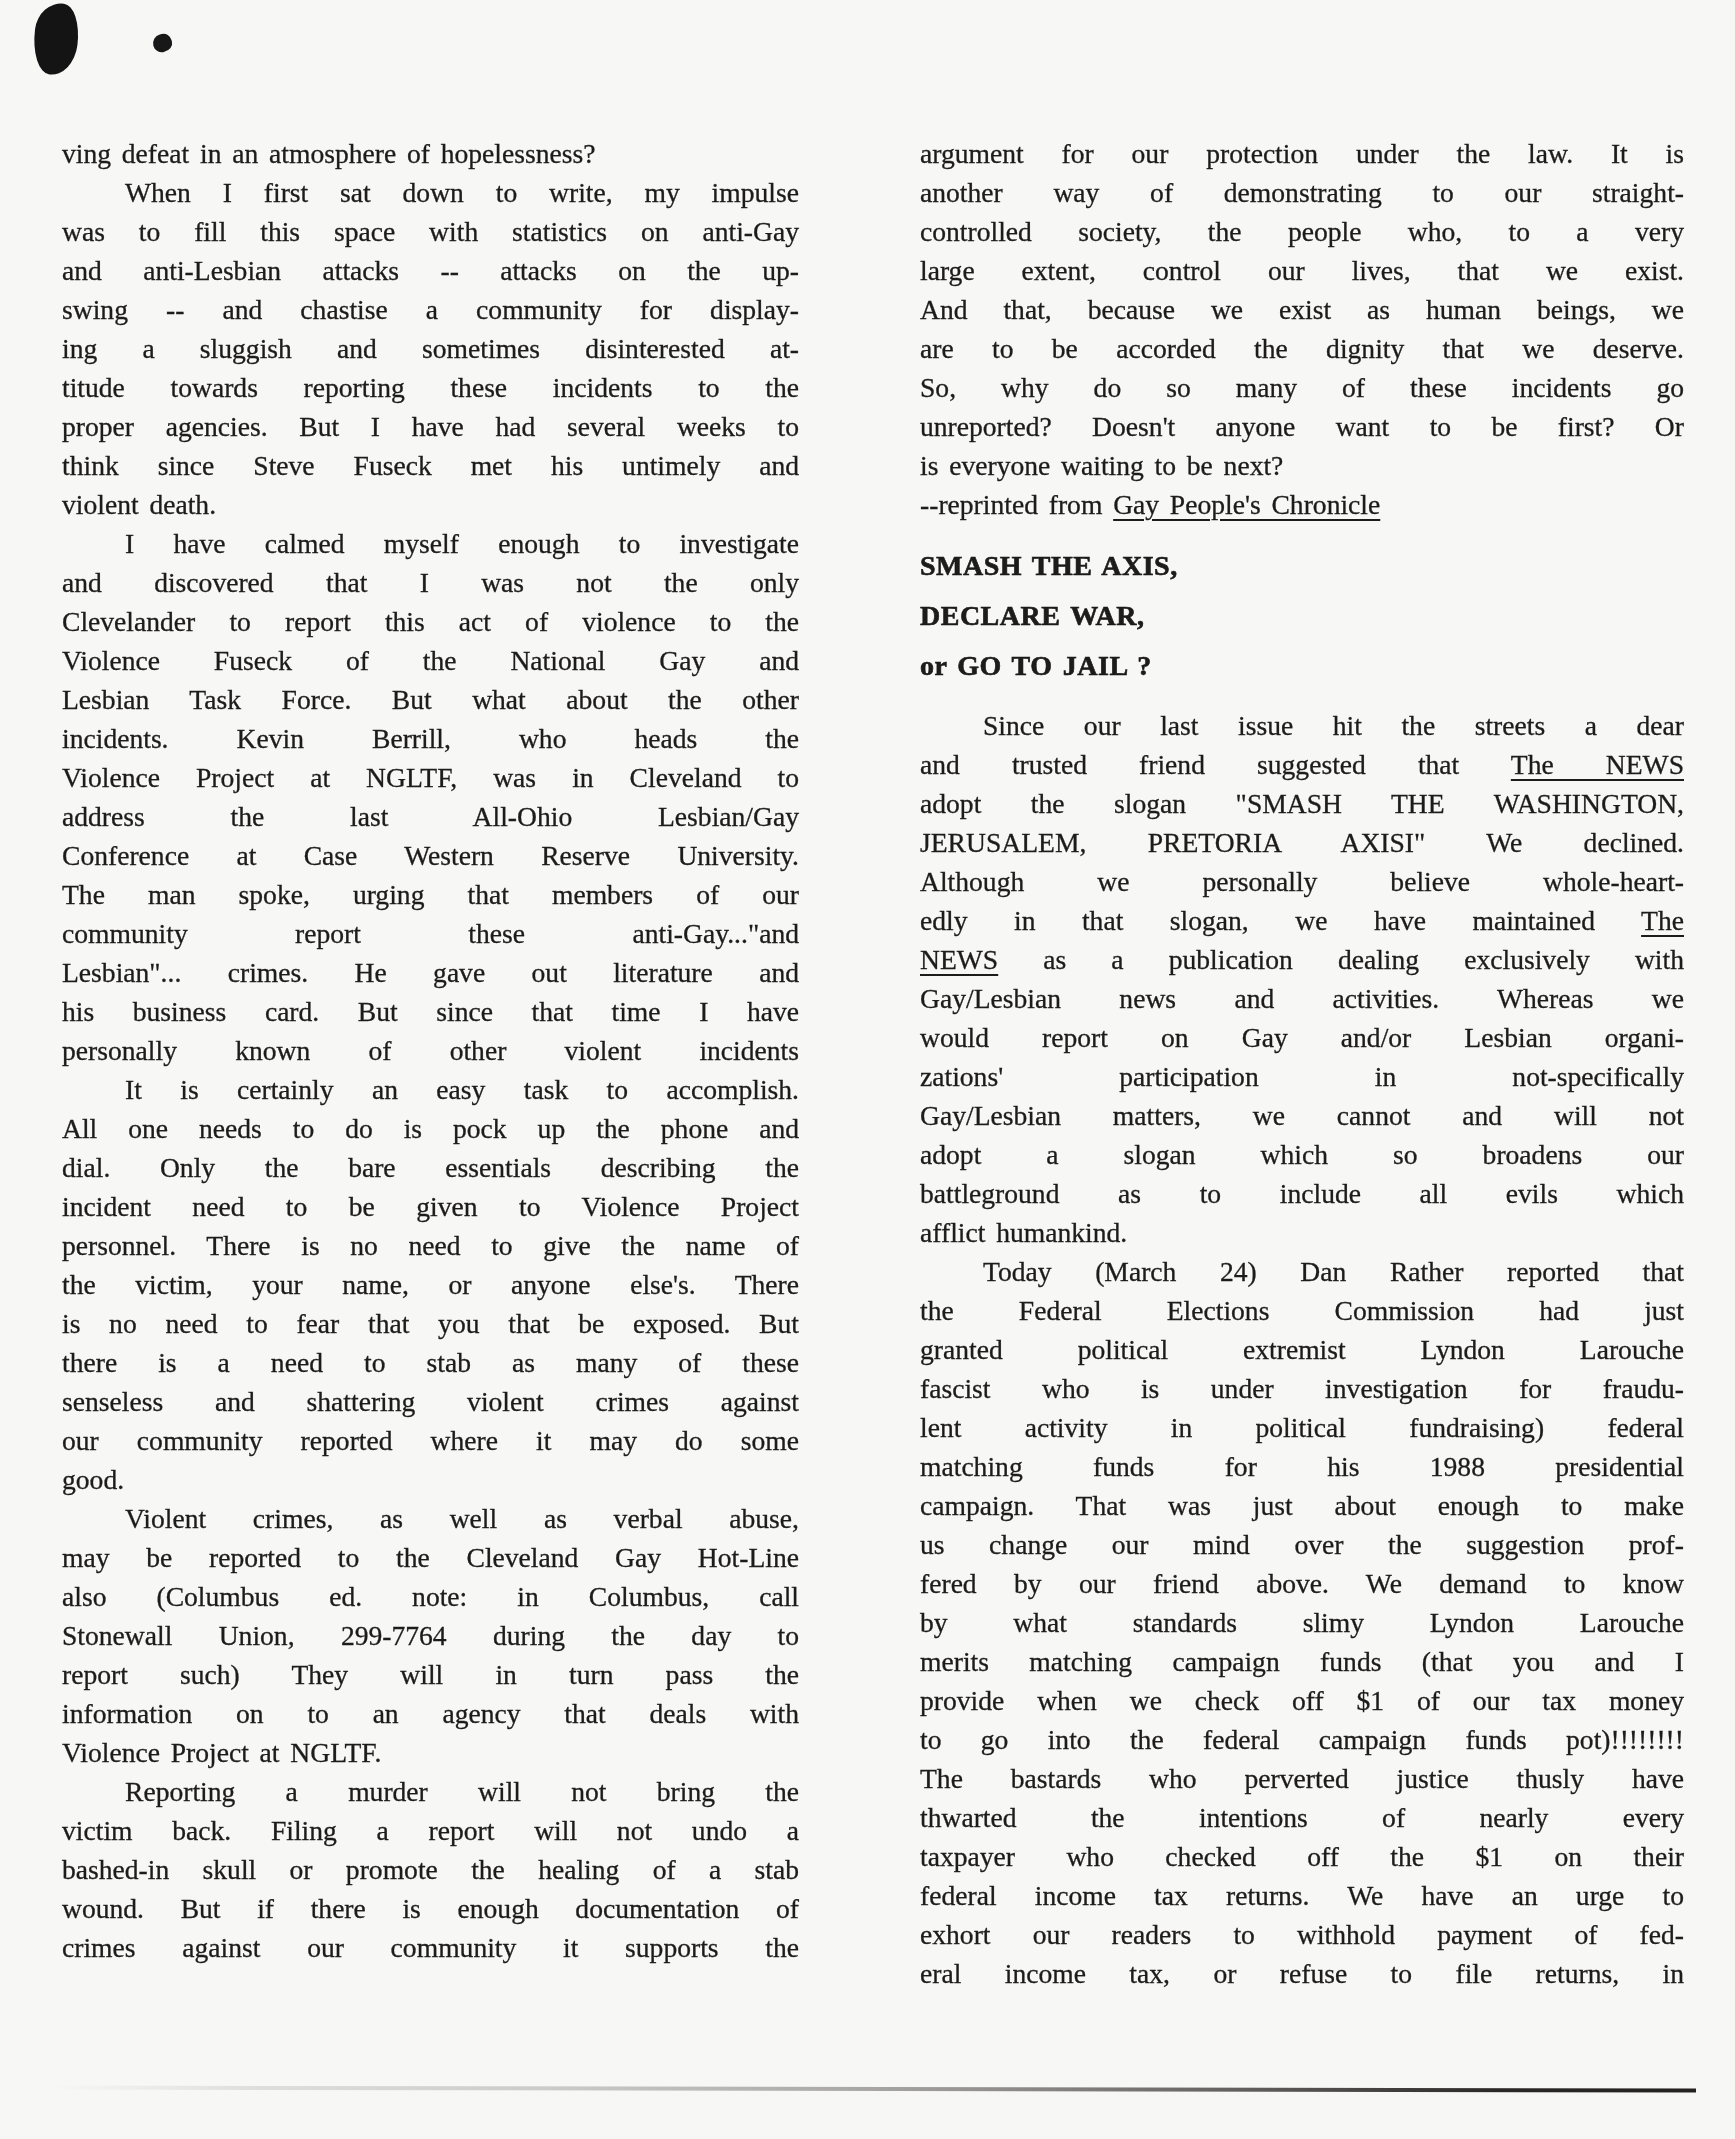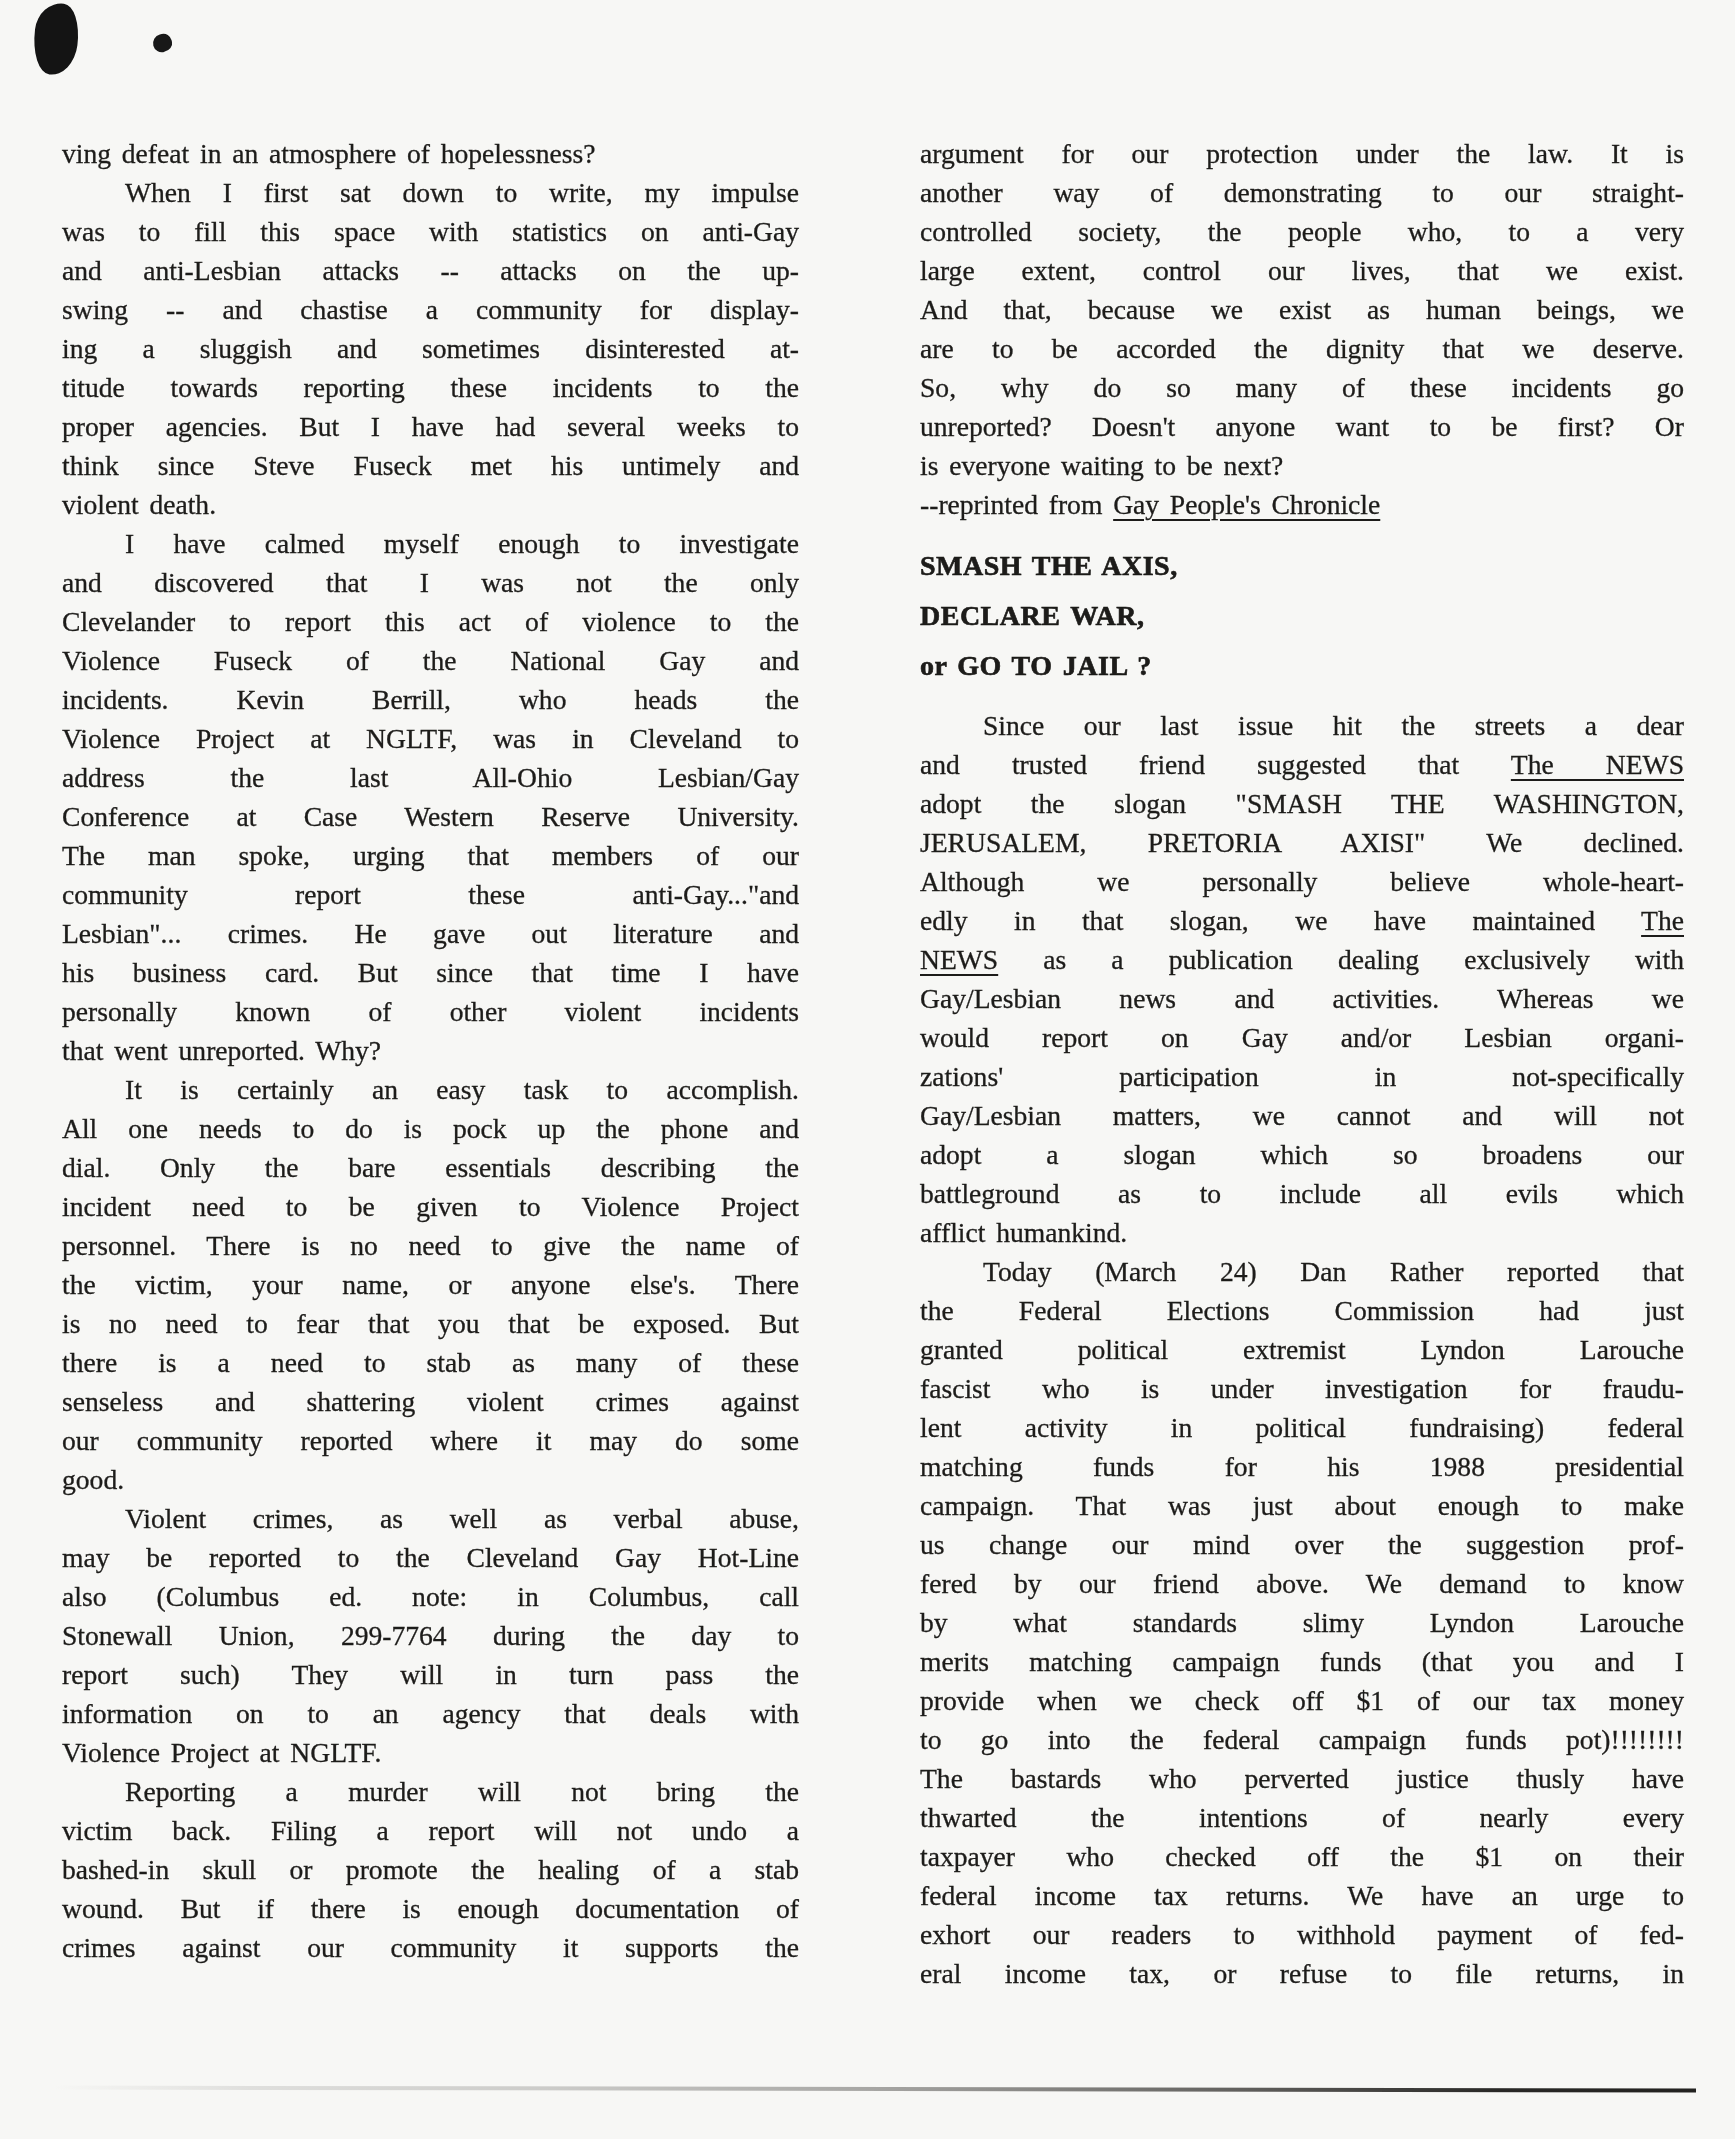--- a/index.html
+++ b/index.html
@@ -84,30 +84,30 @@
       <div class="line"><span>swing -- and chastise a community for display-</span></div>
       <div class="line"><span>ing a sluggish and sometimes disinterested at-</span></div>
       <div class="line"><span>titude towards reporting these incidents to the</span></div>
       <div class="line"><span>proper agencies. But I have had several weeks to</span></div>
       <div class="line"><span>think since Steve Fuseck met his untimely and</span></div>
       <div class="line para-end"><span>violent death.</span></div>
       <div class="line indent"><span>I have calmed myself enough to investigate</span></div>
       <div class="line"><span>and discovered that I was not the only</span></div>
       <div class="line"><span>Clevelander to report this act of violence to the</span></div>
       <div class="line"><span>Violence Fuseck of the National Gay and</span></div>
+      <div class="line"><span>Lesbian Task Force. But what about the other</span></div>
       <div class="line"><span>incidents. Kevin Berrill, who heads the</span></div>
       <div class="line"><span>Violence Project at NGLTF, was in Cleveland to</span></div>
       <div class="line"><span>address the last All-Ohio Lesbian/Gay</span></div>
       <div class="line"><span>Conference at Case Western Reserve University.</span></div>
       <div class="line"><span>The man spoke, urging that members of our</span></div>
       <div class="line"><span>community report these anti-Gay..."and</span></div>
       <div class="line"><span>Lesbian"... crimes. He gave out literature and</span></div>
       <div class="line"><span>his business card. But since that time I have</span></div>
       <div class="line"><span>personally known of other violent incidents</span></div>
-      <div class="line para-end"><span>that went unreported. Why?</span></div>
       <div class="line indent"><span>It is certainly an easy task to accomplish.</span></div>
       <div class="line"><span>All one needs to do is pock up the phone and</span></div>
       <div class="line"><span>dial. Only the bare essentials describing the</span></div>
       <div class="line"><span>incident need to be given to Violence Project</span></div>
       <div class="line"><span>personnel. There is no need to give the name of</span></div>
       <div class="line"><span>the victim, your name, or anyone else's. There</span></div>
       <div class="line"><span>is no need to fear that you that be exposed. But</span></div>
       <div class="line"><span>there is a need to stab as many of these</span></div>
       <div class="line"><span>senseless and shattering violent crimes against</span></div>
       <div class="line"><span>our community reported where it may do some</span></div>

